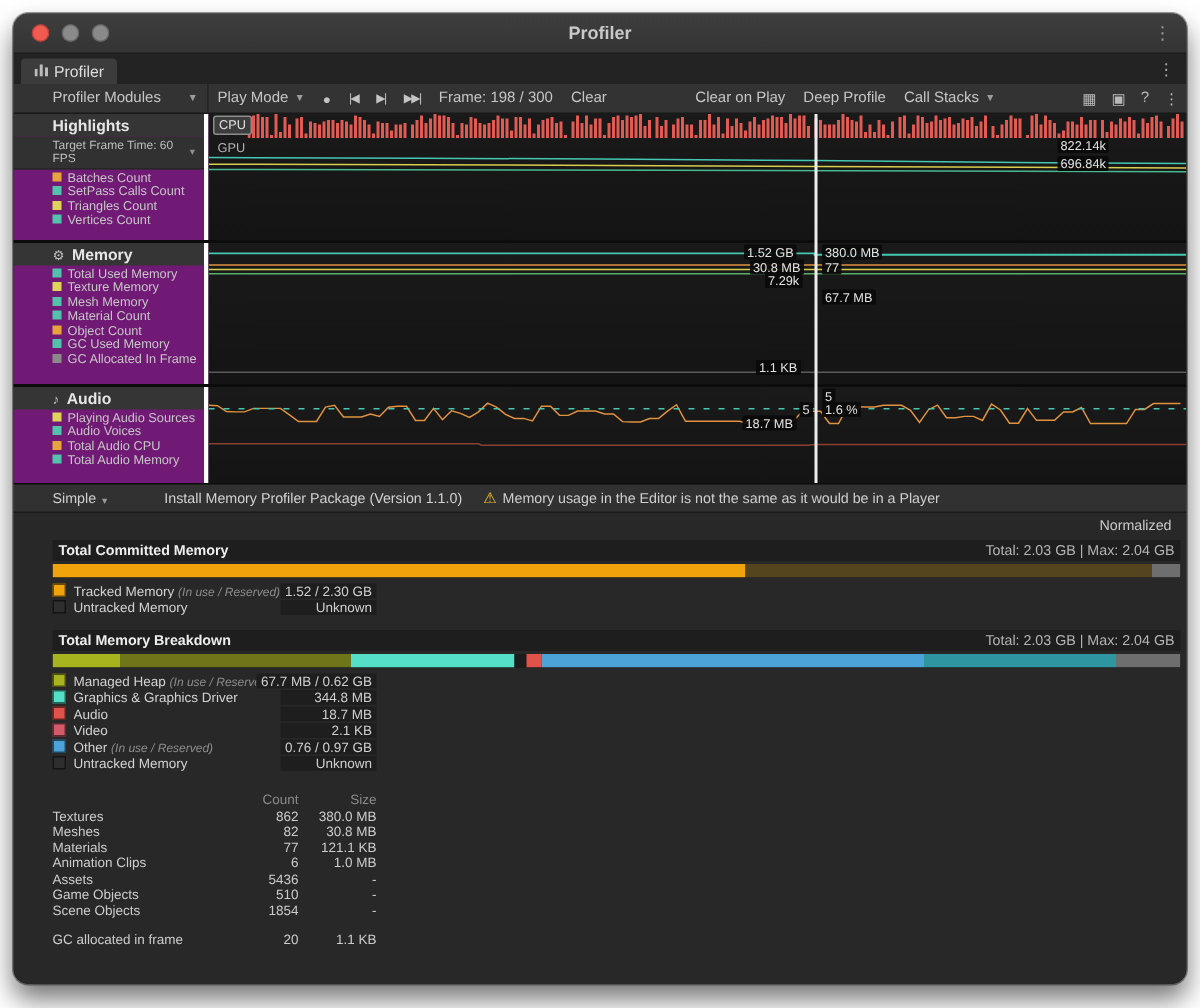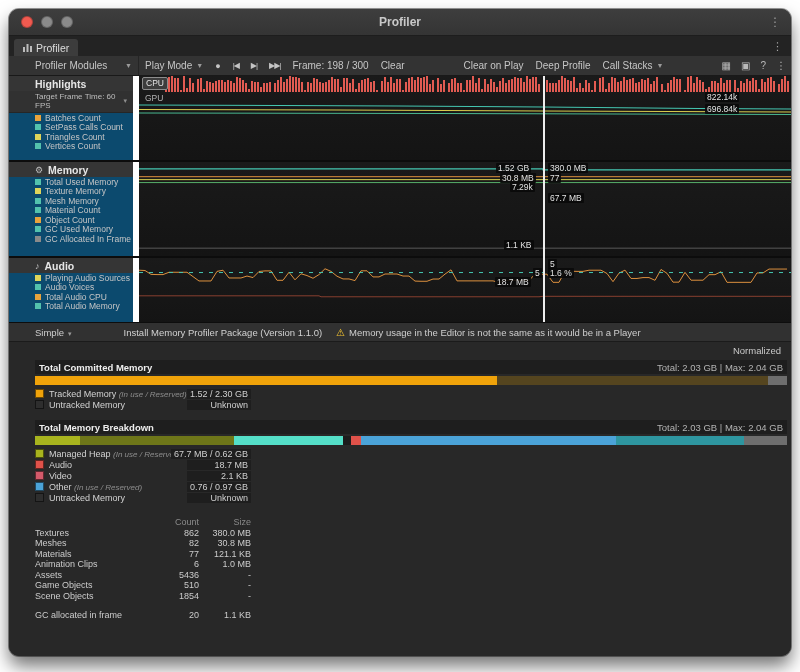--- a/index.html
+++ b/index.html
@@ -24,40 +24,40 @@
   .tb .caret{font-size:7px;color:#9a9a9a}
   .tb-modules .caret{margin-left:auto}
   .rec-dot{color:#c4c4c4;font-size:9px}
   .step{font-size:8px;color:#c4c4c4;letter-spacing:-1px}
   .grow{flex:1}
   .tb-icon{padding:0 5px;color:#b9b9b9;font-size:10px}
   
   .region{position:relative;height:246px;flex:0 0 auto;background:#141414;display:flex;flex-direction:column}
   .module-row{display:flex;box-sizing:border-box;flex:0 0 auto}
   .module-row.b{border-top:2px solid #0c0c0c}
-  .side{width:130px;flex:0 0 auto;background:#0c4a6e;border-right:6px solid #ffffff;box-sizing:border-box;overflow:hidden}
+  .side{width:130px;flex:0 0 auto;background:#701a75;border-right:3px solid #ffffff;box-sizing:border-box;overflow:hidden}
   .mod-header{font-size:10.5px;font-weight:bold;color:#e6e6e6;padding:2px 4px 1px 26px;display:flex;align-items:center;gap:5px;background:#353535}
   .mod-icon{font-size:9px;color:#bdbdbd;font-weight:normal}
   .target-row{font-size:8px;color:#bdbdbd;padding:1px 6px 2px 26px;display:flex;align-items:center;border-bottom:1px solid #262626;background:#313131}
   .target-row .caret{margin-left:auto;font-size:7px;color:#8f8f8f}
   .counter{display:flex;align-items:center;gap:4px;padding:0 2px 0 26px;font-size:8.5px;color:#c6c6c6;height:9.5px;white-space:nowrap}
   .sw{width:6px;height:6px;flex:0 0 auto}
   .chart{position:relative;flex:1;overflow:hidden;background:linear-gradient(#1a1a1a,#141414)}
   .chart svg.lines{position:absolute;left:0;top:0;width:100%;height:100%}
   .cpu-chip{position:absolute;left:3px;top:1px;font-size:8.5px;color:#e2e2e2;border:1px solid #8d8d8d;background:#3d3d3d;padding:0 3px;border-radius:2px;z-index:3;line-height:11px}
   .gpu-label{position:absolute;left:6px;top:17px;font-size:8.5px;color:#b4b4b4;z-index:3}
   .cpu-bars{position:absolute;left:26px;right:1px;top:0;height:16px;display:flex;align-items:flex-end;overflow:hidden;z-index:1}
   .cpu-bars span{flex:0 0 auto;width:2px;margin-right:1px;background:#e25b52}
   .chip{position:absolute;background:rgba(10,10,10,.92);color:#e2e2e2;font-size:8.5px;line-height:10px;padding:0 2px;border-radius:1px;white-space:nowrap;z-index:4}
   .playhead{position:absolute;left:534px;top:0;bottom:0;width:2px;background:#ededed;z-index:6}
   
   .mini{height:18px;background:#313131;border-top:1px solid #0d0d0d;border-bottom:1px solid #1b1b1b;display:flex;align-items:center;padding-left:26px;font-size:9.5px;color:#cfcfcf;flex:0 0 auto;white-space:nowrap}
   .mini .dd{display:flex;align-items:flex-end;gap:4px}
   .mini .caret{font-size:7px;color:#9a9a9a}
-  .mini .link{margin-left:52px;color:#d2d2d2}
+  .mini .link{margin-left:38px;color:#d2d2d2}
   .mini .warn{margin-left:14px;display:flex;align-items:center;color:#cfcfcf}
   .warn-icon{color:#f2c230;margin-right:4px;font-size:10px}
   
   .details{flex:1;background:#282828;padding:0 4px 0 26px;box-sizing:border-box;overflow:hidden;color:#cccccc}
   .normalized{height:16px;display:flex;justify-content:flex-end;align-items:center;font-size:9.5px;color:#c9c9c9;padding-right:6px}
   .sec-header{height:14px;background:#1e1e1e;display:flex;align-items:center;padding:0 4px;margin-top:2px}
   .sec-title{font-weight:bold;color:#eeeeee;font-size:9.5px}
   .sec-totals{margin-left:auto;color:#b4b4b4;font-size:9.5px}
   .membar{height:9px;background:#151515;margin:2px 0 3px;display:flex;overflow:hidden}
   .membar span{height:100%;flex:0 0 auto}
@@ -561,20 +561,25 @@
         <span style="background: rgb(110, 110, 110); width: 5.7%;"></span>
       </div>
     <div class="legend">
 
         <div class="leg-row">
           <span class="leg-sw" style="background: rgb(168, 180, 30);"></span>
           <span class="leg-label"><span>Managed Heap</span> <i class="note">(In use / Reserved)</i></span>
           <span class="leg-val">67.7 MB / 0.62 GB</span>
         </div>
 
+        <div class="leg-row">
+          <span class="leg-sw" style="background: rgb(85, 223, 200);"></span>
+          <span class="leg-label"><span>Graphics &amp; Graphics Driver</span> <i class="note"></i></span>
+          <span class="leg-val">344.8 MB</span>
+        </div>
 
         <div class="leg-row">
           <span class="leg-sw" style="background: rgb(224, 82, 74);"></span>
           <span class="leg-label"><span>Audio</span> <i class="note"></i></span>
           <span class="leg-val">18.7 MB</span>
         </div>
 
         <div class="leg-row">
           <span class="leg-sw" style="background: rgb(212, 90, 106);"></span>
           <span class="leg-label"><span>Video</span> <i class="note"></i></span>

